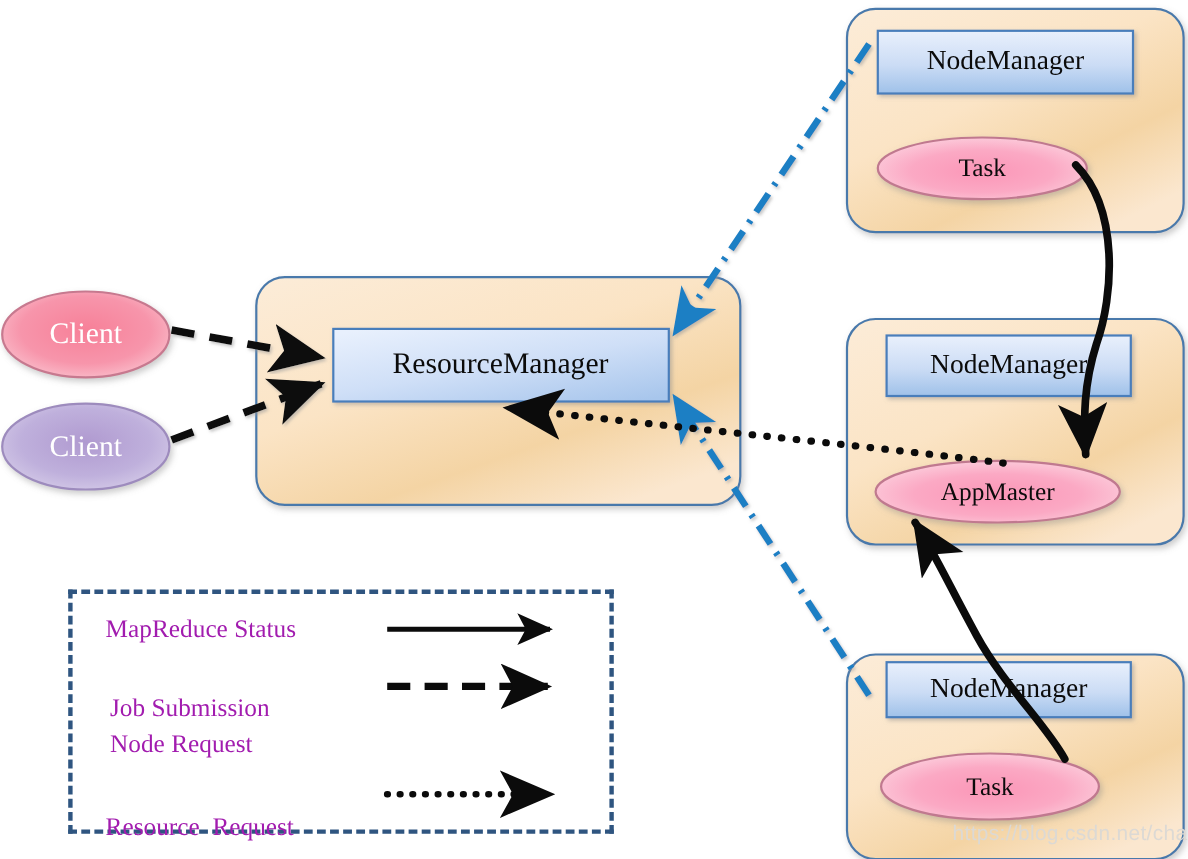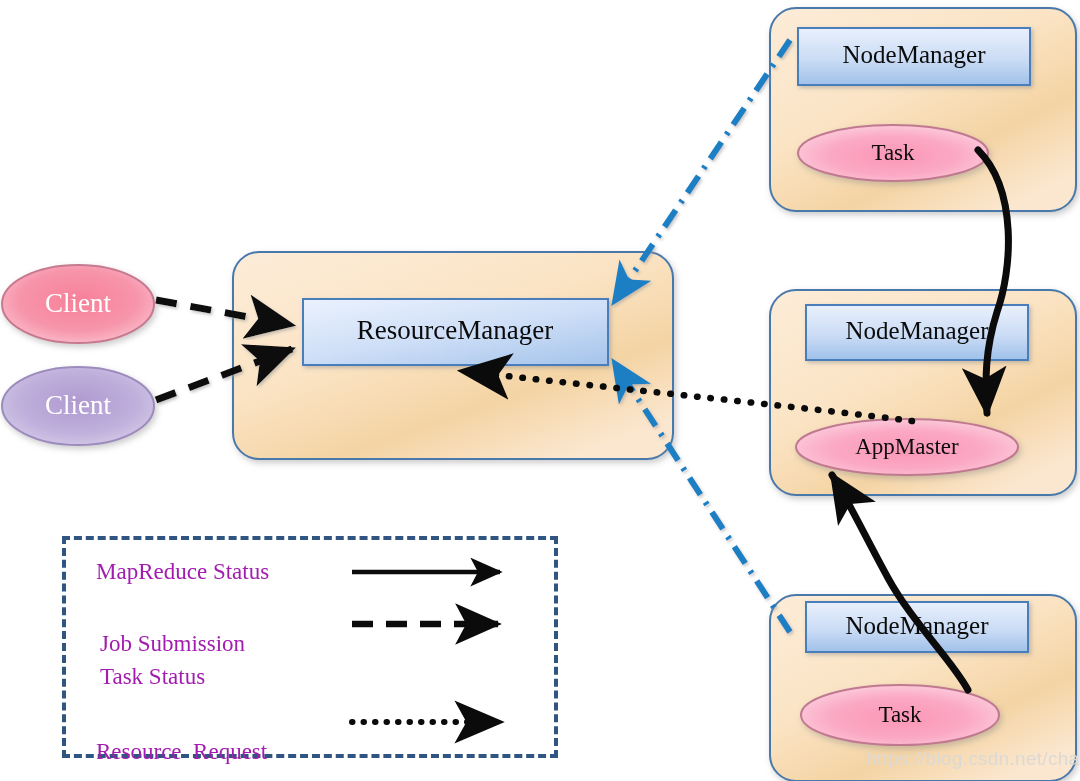--- a/index.html
+++ b/index.html
@@ -204,18 +204,18 @@
     <path d="M 352 572 L 500 572" fill="none" stroke="#0b0b0b" stroke-width="4.5" marker-end="url(#mkBlack)"></path>
     <path d="M 352 624 L 498 624" fill="none" stroke="#0b0b0b" stroke-width="6.5" stroke-dasharray="21 13" marker-end="url(#mkBlack)"></path>
     <path d="M 352 678 L 498 678" fill="none" stroke="#1d7fc4" stroke-width="6" stroke-dasharray="18 8 3 8" marker-end="url(#mkBlue)" filter="url(#lineShadow)"></path>
     <path d="M 352 722 L 500 722" fill="none" stroke="#0b0b0b" stroke-width="6" stroke-linecap="round" stroke-dasharray="0.5 11" marker-end="url(#mkBlackThin)"></path>
   </svg>
 
   <div id="legend-box"></div>
 
   <div class="legendLabel" style="left:96px; top:559px;">MapReduce Status</div>
   <div class="legendLabel" style="left:100px; top:611px;margin-top:20px;">Job Submission</div>
-  <div class="legendLabel" style="left:100px; top:664px;">Task Status</div>
+  <div class="legendLabel" style="left:100px; top:664px;">Node Request</div>
   <div class="legendLabel" style="left:96px; top:739px;">Resource  Request</div>
 
   <div class="watermark">https://blog.csdn.net/chairon</div>
 
 </div>
 
 </body></html>

